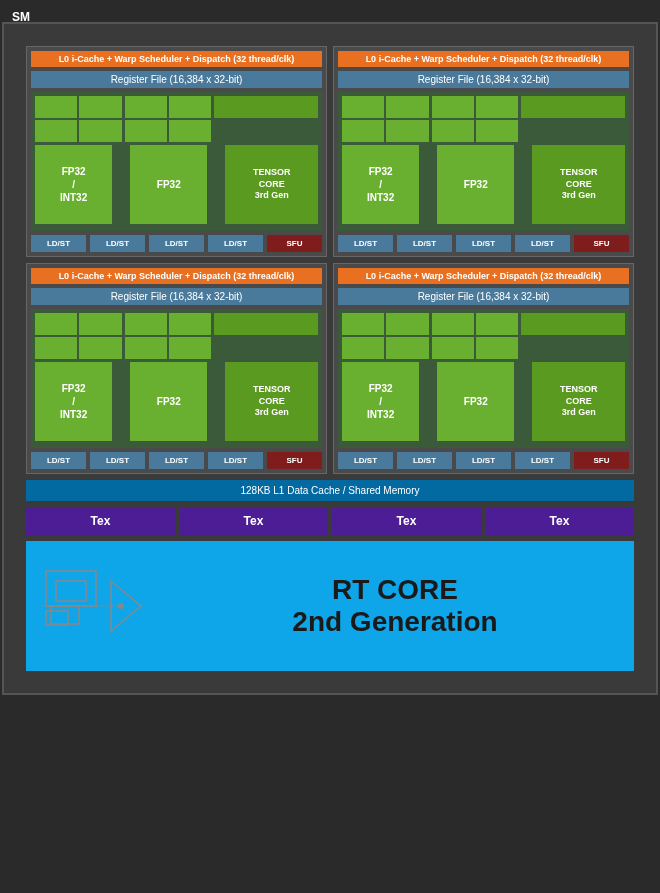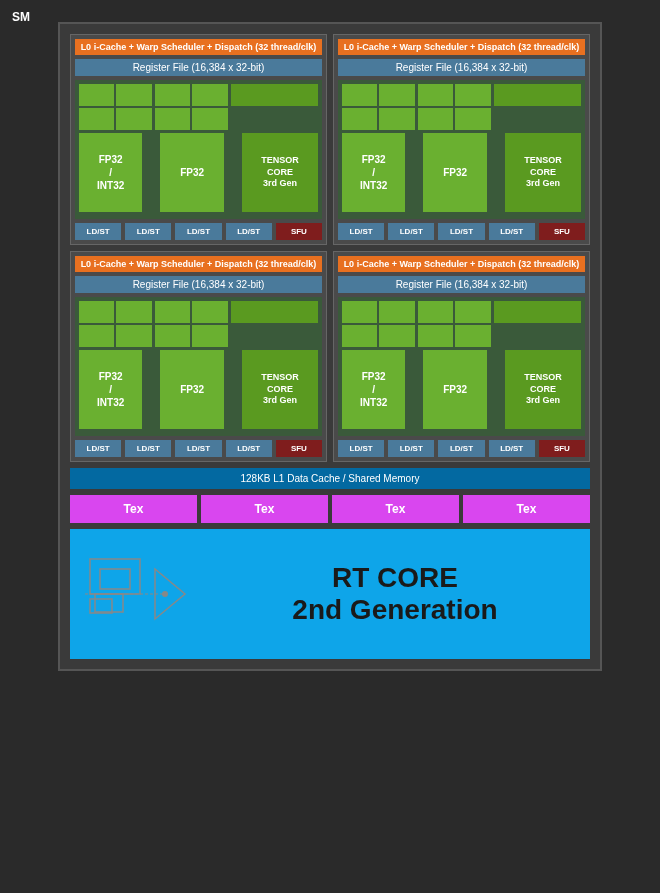--- a/index.html
+++ b/index.html
@@ -4,25 +4,25 @@
   <style>
     * { box-sizing: border-box; margin: 0; padding: 0; }
     body {
       width: 660px;
       height: 893px;
       background: #2a2a2a;
       font-family: Arial, sans-serif;
       overflow: hidden;
     }
     .sm-container {
-      width: 544px;
+      width: 656px;
       margin: 8px auto;
       background: #3a3a3a;
       border: 2px solid #555;
-      padding: 10px;
+      padding: 22px;
     }
     .sm-label {
       color: #fff;
       font-size: 12px;
       font-weight: bold;
       position: absolute;
       top: 10px;
       left: 12px;
       text-align: right;
     }
@@ -129,21 +129,21 @@
       padding: 5px;
       margin-bottom: 6px;
     }
     .tex-grid {
       display: grid;
       grid-template-columns: 1fr 1fr 1fr 1fr;
       gap: 4px;
       margin-bottom: 6px;
     }
     .tex-block {
-      background: #d946ef;
+      background: #4c1d95;
       color: #fff;
       font-size: 12px;
       font-weight: bold;
       text-align: center;
       padding: 7px;
     }
     .rt-core-area {
       background: #0ea5e9;
       padding: 10px;
       min-height: 130px;

